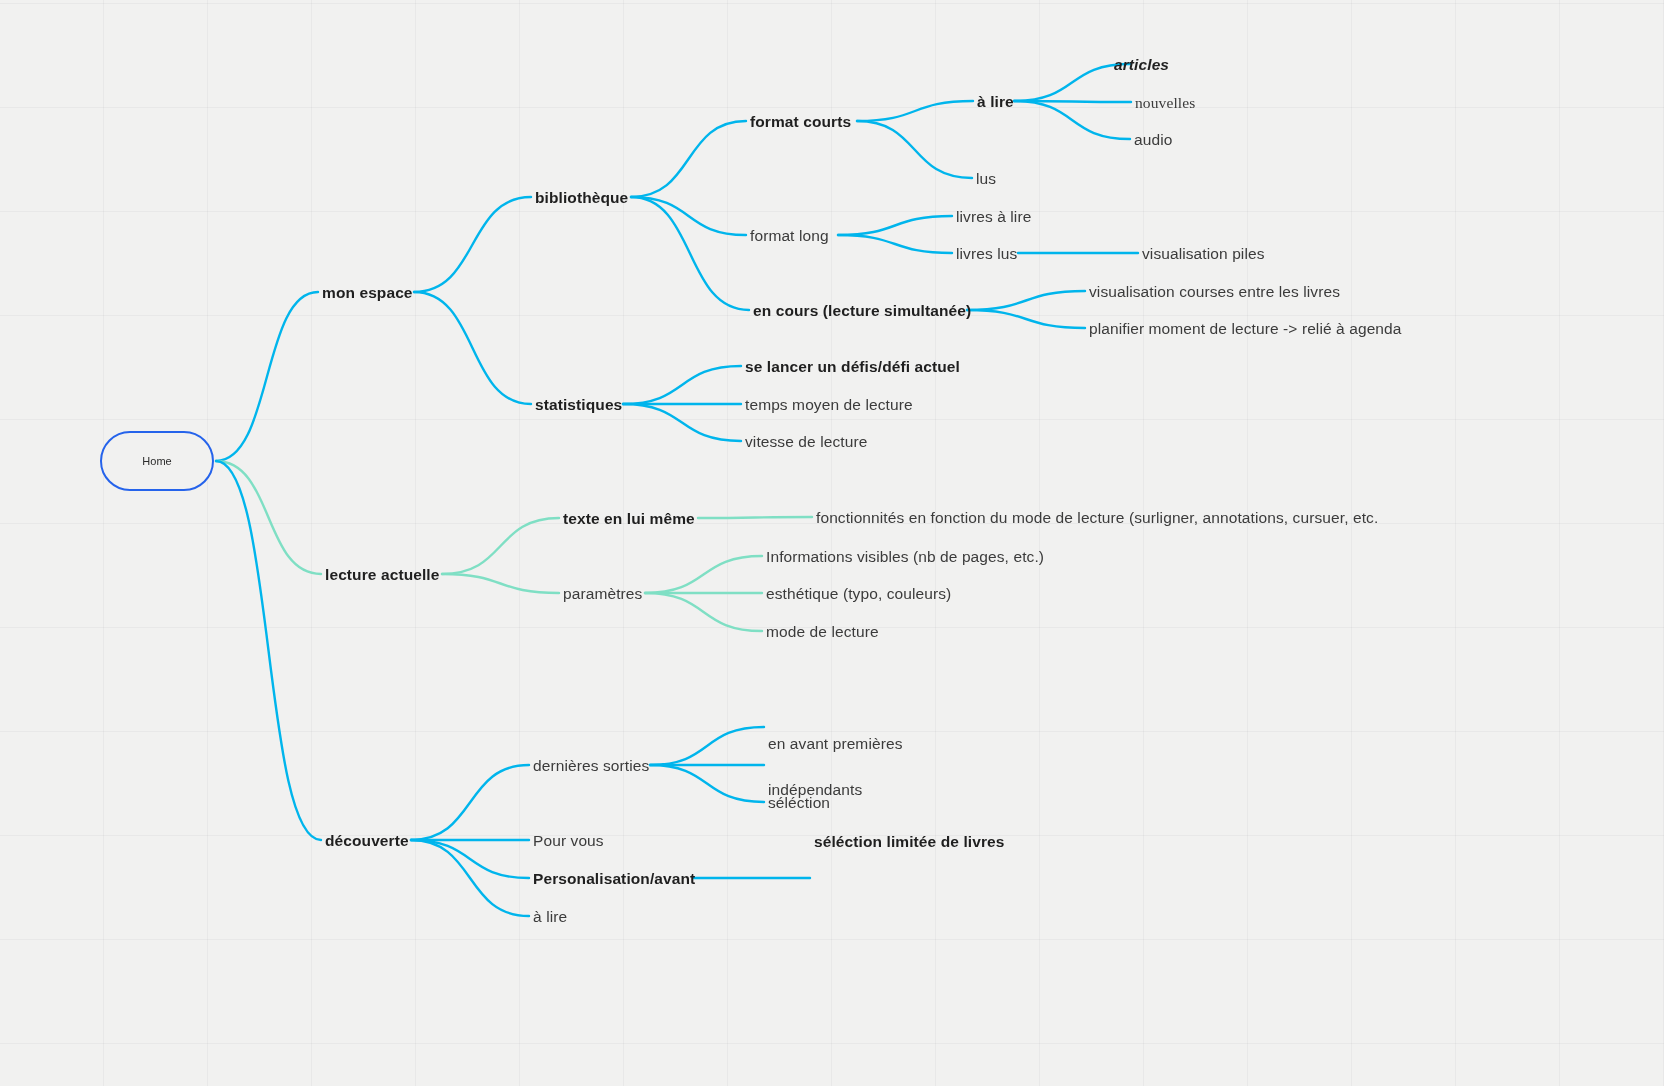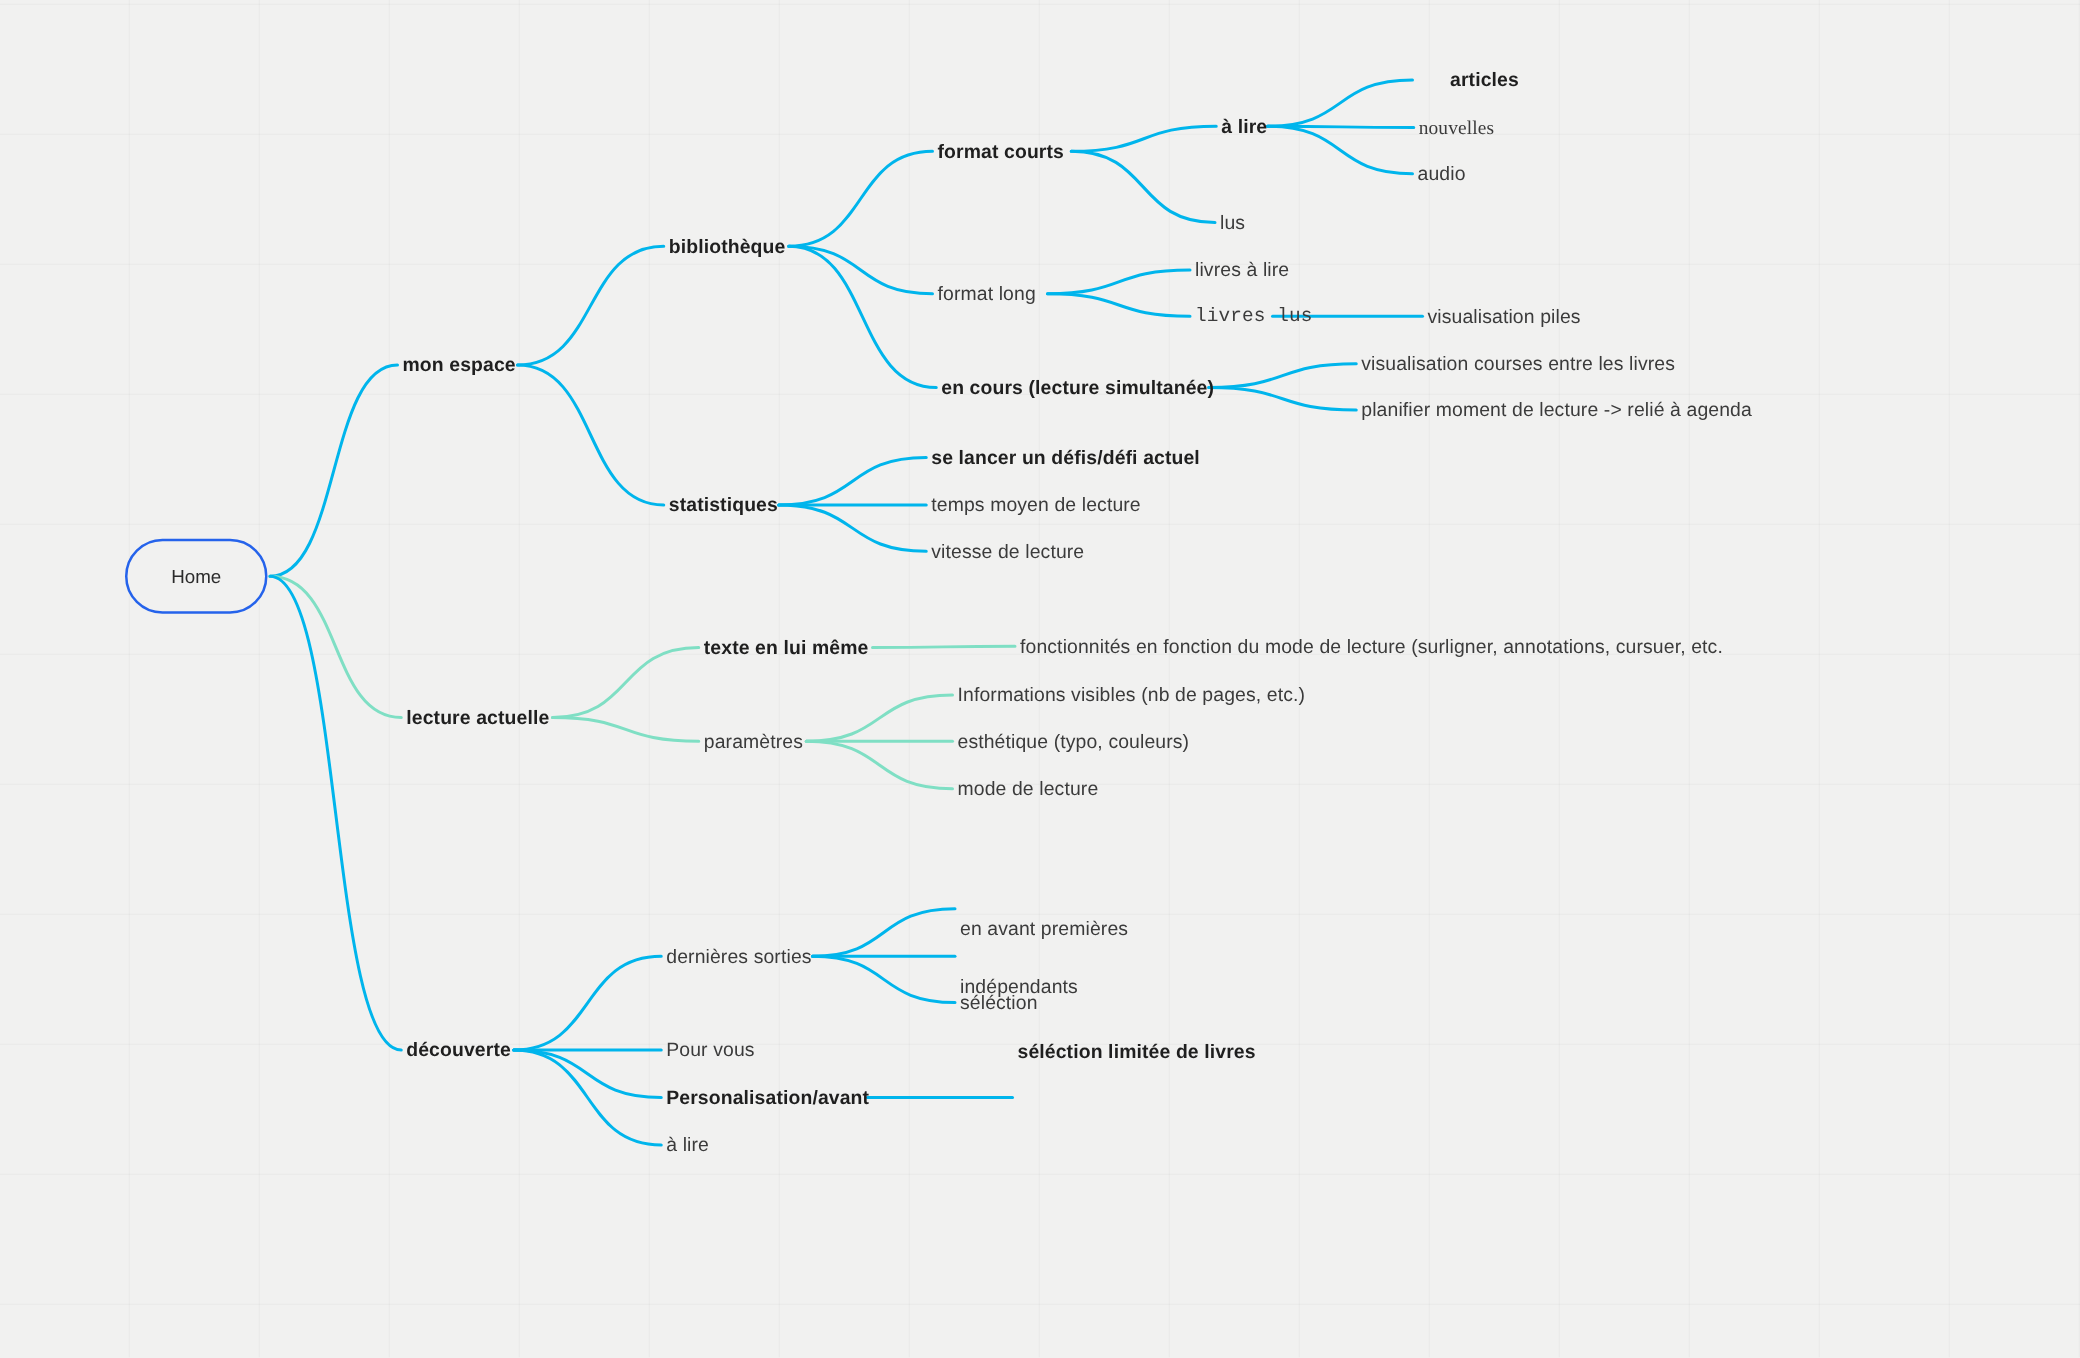--- a/index.html
+++ b/index.html
@@ -42,21 +42,21 @@
   .root-node {
     position: absolute;
     display: flex;
     align-items: center;
     justify-content: center;
     box-sizing: border-box;
     border: 2.5px solid #2563eb;
     border-radius: 34px;
     background: #f1f1f0;
     color: #2b2b2b;
-    font-size: 15px;
+    font-size: 11px;
     font-family: "Liberation Sans", sans-serif;
   }
 </style>
 </head>
 <body>
 
 <div id="canvas">
 
   <svg id="edges" viewBox="0 0 1664 1086" xmlns="http://www.w3.org/2000/svg">
       <path d="M 216 461 C 272.1 461, 261.9 292, 318 292" fill="none" stroke="#00b5ec" stroke-width="2.4" stroke-linecap="round"></path>
@@ -98,27 +98,27 @@
 
   <div class="root-node" id="root-node" style="left: 100px; top: 431px; width: 114px; height: 60px;">
     <span>Home</span>
   </div>
 
   <div id="nodes-layer">
       <div class="node bold" style="left: 322px; top: 285px;">mon espace</div>
       <div class="node bold" style="left: 535px; top: 190px;">bibliothèque</div>
       <div class="node bold" style="left: 750px; top: 114px; text-align: right;">format courts</div>
       <div class="node bold" style="left: 977px; top: 94px;">à lire</div>
-      <div class="node bold" style="left: 1160px; top: 57px;">articles</div>
+      <div class="node bold" style="left: 1114px; top: 57px; font-style: italic;">articles</div>
       <div class="node" style="left: 1135px; top: 95px; font-family: Liberation Serif, serif;">nouvelles</div>
       <div class="node" style="left: 1134px; top: 132px;">audio</div>
       <div class="node" style="left: 976px; top: 171px;">lus</div>
       <div class="node" style="left: 750px; top: 228px;">format long</div>
       <div class="node" style="left: 956px; top: 209px;">livres à lire</div>
-      <div class="node" style="left: 956px; top: 246px; font-family: Liberation Mono, monospace;">livres lus</div>
+      <div class="node" style="left: 956px; top: 246px;">livres lus</div>
       <div class="node" style="left: 1142px; top: 246px;">visualisation piles</div>
       <div class="node bold" style="left: 753px; top: 303px;">en cours (lecture simultanée)</div>
       <div class="node" style="left: 1089px; top: 284px;">visualisation courses entre les livres</div>
       <div class="node" style="left: 1089px; top: 321px;">planifier moment de lecture -&gt; relié à agenda</div>
       <div class="node bold" style="left: 535px; top: 397px;">statistiques</div>
       <div class="node bold" style="left: 745px; top: 359px;">se lancer un défis/défi actuel</div>
       <div class="node" style="left: 745px; top: 397px;">temps moyen de lecture</div>
       <div class="node" style="left: 745px; top: 434px;">vitesse de lecture</div>
       <div class="node bold" style="left: 325px; top: 567px;">lecture actuelle</div>
       <div class="node bold" style="left: 563px; top: 511px;">texte en lui même</div>

